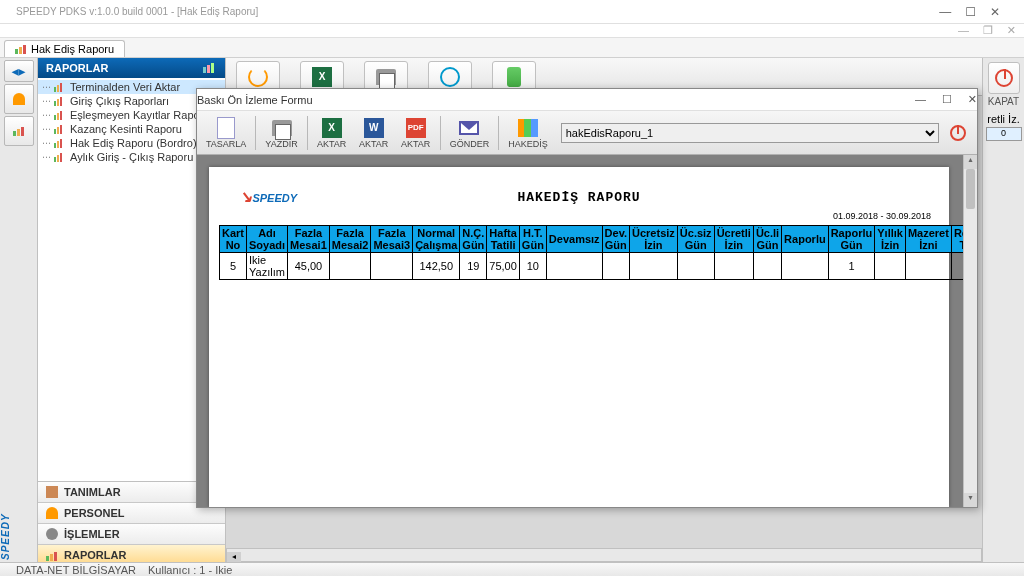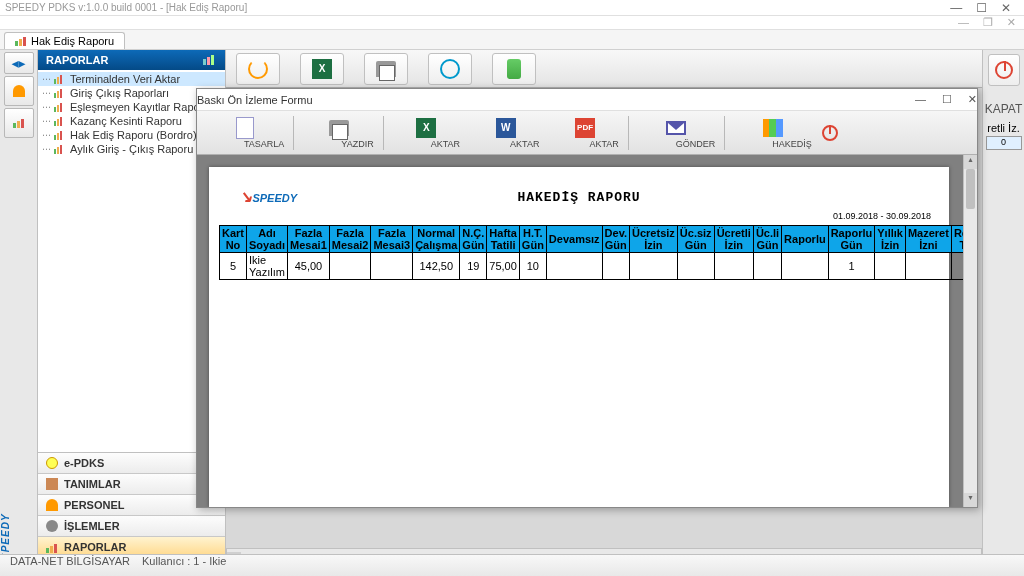--- a/index.html
+++ b/index.html
@@ -1,19 +1,19 @@
 <!DOCTYPE html>
 <html><head>
 <meta charset="utf-8">
 <style>
 * { margin: 0; padding: 0; box-sizing: border-box; font-family: Tahoma, Arial, sans-serif; font-size: 11px; }
 body { background: #f0f0f0; width: 1024px; height: 576px; overflow: hidden; position: relative; }
 
 
-.main-titlebar { height: 16px; background: #fff; display: flex; align-items: center; padding: 0 5px; color: #999; border-bottom: 1px solid #e0e0e0; }
+.main-titlebar { height: 24px; background: #fff; display: flex; align-items: center; padding: 0 16px; color: #999; border-bottom: 1px solid #e0e0e0; }
 .main-titlebar .title-text { flex: 1; font-size: 10px; }
 .main-titlebar .wc { display: flex; gap: 14px; margin-right: 8px; }
 .main-titlebar .wc span { color: #666; cursor: pointer; font-size: 12px; }
 
 .sub-titlebar { height: 14px; background: #fff; display: flex; justify-content: flex-end; padding-right: 8px; color: #aaa; font-size: 10px; gap: 14px; border-bottom: 1px solid #e0e0e0;}
 
 
 .mdi-tab { height: 20px; background: #f5f5f5; border-bottom: 1px solid #d0d0d0; display: flex; align-items: flex-end; padding-left: 4px; }
 .mdi-tab .tab { background: #fff; border: 1px solid #c0c0c0; border-bottom: none; padding: 2px 10px; font-size: 10px; display: flex; align-items: center; gap: 4px; border-radius: 3px 3px 0 0; }
 
@@ -49,41 +49,41 @@
 
 
 .main-tb { height: 38px; background: linear-gradient(#f8f8f8,#e4e4e4); border-bottom: 1px solid #b0b0b0; display:flex; align-items:center; padding-left: 10px; gap: 20px;}
 .main-tb .btn { width: 44px; height: 32px; border:1px solid #c0c0c0; background:linear-gradient(#fff,#eee); border-radius:3px; display:flex; align-items:center; justify-content:center;}
 
 
 .right-panel { width: 42px; background: #e8e8e8; border-left:1px solid #c0c0c0; display:flex; flex-direction:column; align-items:center; padding-top:4px;}
 .right-panel .pbtn { width:32px; height:32px; border:1px solid #c0c0c0; border-radius:3px; background:linear-gradient(#fff,#eee); display:flex;align-items:center;justify-content:center;}
 .right-panel .pbtn .pw { width:18px; height:18px; border:2px solid #d43; border-radius:50%; position:relative;}
 .right-panel .pbtn .pw::after{content:'';position:absolute;top:-2px;left:7px;width:2px;height:10px;background:#d43;}
-.right-panel .lbl {font-size:12px; margin-top:16px; color:#555;}
+.right-panel .lbl {font-size:10px; margin-top:2px; color:#555;}
 .right-panel .fields { margin-top: 6px; font-size:9px; text-align:center;}
 .right-panel .mini-input { width:36px; height:14px; border:1px solid #999; background:#e0f0ff; font-size:9px; text-align:center; margin-top:2px;}
 
 
-.statusbar { height: 22px; background: linear-gradient(#f8f8f8,#e8e8e8); border-top:1px solid #c0c0c0; font-size:10px; color:#555; padding: 0 10px; display:flex; align-items:flex-start; gap:12px; position:absolute; bottom:0; left:0; right:0;}
+.statusbar { height: 14px; background: linear-gradient(#f8f8f8,#e8e8e8); border-top:1px solid #c0c0c0; font-size:10px; color:#555; padding: 0 16px; display:flex; align-items:flex-end; gap:12px; position:absolute; bottom:0; left:0; right:0;}
 
 
 .vert-logo { position:absolute; left:0; bottom:16px; width:14px; height:60px; writing-mode: vertical-rl; transform: rotate(180deg); font-size:10px; font-weight:bold; color:#0d6ab8; font-style:italic; letter-spacing:1px;}
 
 
 .preview-win { position: absolute; left: 196px; top: 88px; width: 782px; height: 420px; background: #fff; border: 1px solid #888; box-shadow: 2px 2px 8px rgba(0,0,0,0.3); display:flex; flex-direction:column;}
 .pv-title { height: 22px; background:#fff; display:flex; align-items:center; padding: 0 0; border-bottom:1px solid #e0e0e0;}
 .pv-title .txt { flex:1; font-size:11px; color:#333;}
 .pv-title .wc { display:flex; gap:16px; font-size:12px; color:#555;}
 .pv-title .wc span{cursor:pointer;}
 
 .pv-toolbar { height: 44px; background: linear-gradient(#f6f6f6,#e2e2e2); border-bottom:1px solid #b0b0b0; display:flex; align-items:center; padding: 0 4px; gap:2px;}
 .pv-toolbar .tbtn { display:flex; flex-direction:column; align-items:center; padding:2px 4px; border:1px solid transparent; border-radius:2px; cursor:pointer; min-width:40px;}
 .pv-toolbar .tbtn .tic{ width:24px; height:22px; display:flex; align-items:center; justify-content:center;}
-.pv-toolbar .tbtn .tlbl{ font-size:9px; color:#444;margin-left:38px;}
+.pv-toolbar .tbtn .tlbl{ font-size:9px; color:#444;}
 .pv-toolbar .sep{ width:1px; height:34px; background:#b8b8b8; margin:0 2px;}
 .pv-toolbar select { flex:1; height:20px; font-size:11px; border:1px solid #999; margin:0 6px;}
 .pv-toolbar .pwr { width:22px;height:22px; border-radius:3px; display:flex;align-items:center;justify-content:center; margin-right:4px;}
 .pv-toolbar .pwr .c{width:16px;height:16px;border:2px solid #d43;border-radius:50%;position:relative;}
 .pv-toolbar .pwr .c::after{content:'';position:absolute;top:-2px;left:5px;width:2px;height:9px;background:#d43;}
 
 .pv-body { flex:1; background:#808080; padding: 12px 16px 12px 12px; overflow:hidden; position:relative;}
 .pv-scroll { position:absolute; right:0; top:0; bottom:0; width:14px; background:#e8e8e8; border-left:1px solid #c0c0c0;}
 .pv-scroll .thumb{ background:#c0c0c0; height:40px; margin:14px 2px 0; border-radius:2px;}
 .pv-scroll .arr{ height:14px; background:#d8d8d8; text-align:center; font-size:8px; color:#666;}
@@ -234,24 +234,20 @@
           <span class="ic">
             <span></span>
             <span></span>
             <span></span>
           </span>
           <span>Aylık Giriş - Çıkış Raporu</span>
         </div>
     </div>
     <div class="nav-sections">
       <div class="nav-item">
-          <span class="ni i-light"></span>
-          <span>e-PDKS</span>
-        </div>
-      <div class="nav-item">
           <span class="ni i-book"></span>
           <span>TANIMLAR</span>
         </div>
       <div class="nav-item">
           <span class="ni i-people"></span>
           <span>PERSONEL</span>
         </div>
       <div class="nav-item">
           <span class="ni i-gear"></span>
           <span>İŞLEMLER</span>
@@ -360,20 +356,21 @@
         </div>
         <div class="tlbl">GÖNDER</div>
       </div>
     <div class="sep"></div>
     <div class="tbtn">
         <div class="tic">
           <div class="i-chart"></div>
         </div>
         <div class="tlbl">HAKEDİŞ</div>
       </div>
+    <select><option>hakEdisRaporu_1</option></select>
     <div class="pwr">
         <div class="c"></div>
       </div>
   </div>
   <div class="pv-body">
     <div class="page">
       <div>
         <span class="page-logo"><span class="arr2">↘</span><span>SPEEDY</span></span>
         <div class="rpt-title">HAKEDİŞ RAPORU</div>
       </div>

